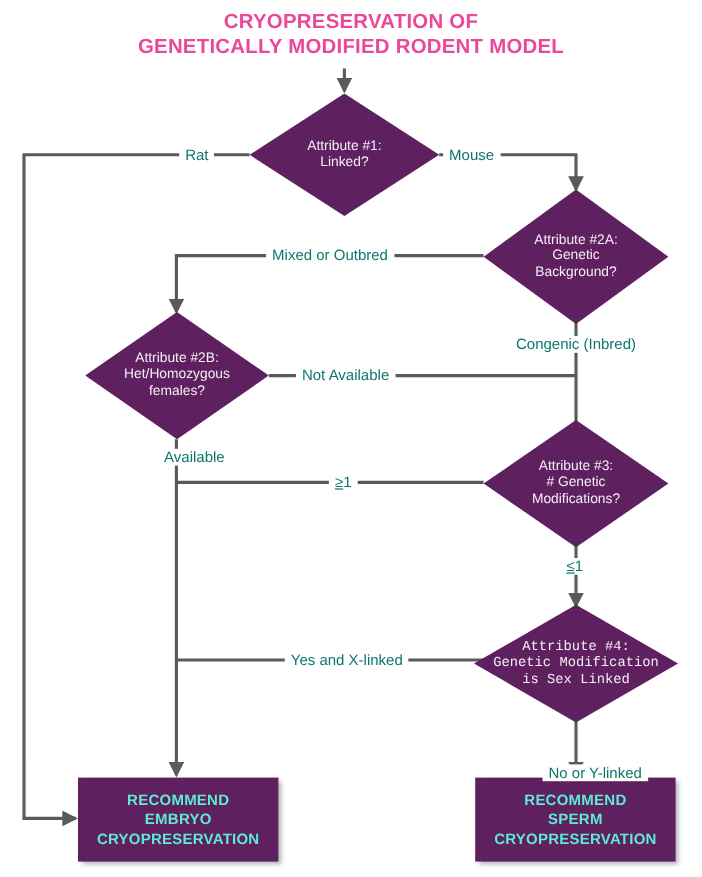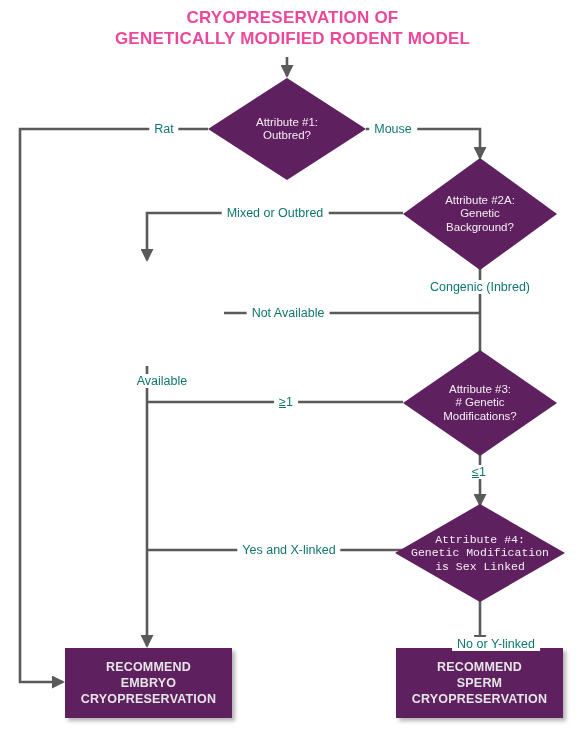--- a/index.html
+++ b/index.html
@@ -77,21 +77,21 @@
   
   .termbox {
     position: absolute;
     background: #5F2060;
     box-shadow: 3px 3px 4px rgba(0,0,0,0.30);
     display: flex;
     align-items: center;
     justify-content: center;
   }
   .termbox .blabel {
-    color: #e5e5e5;
+    color: #5eead4;
     font-size: 12.5px;
     line-height: 16px;
     font-weight: bold;
     text-align: center;
     white-space: pre-line;
     letter-spacing: 0.2px;
   }
 
   
   .elabel {
@@ -147,30 +147,36 @@
 
       <path d="M 403,550 L 147,550"></path>
 
       <path d="M 480,597 L 480,646" marker-end="url(#arrow)"></path>
     </g>
   </svg>
 
   <div class="diamond" style="left:208px; top:78px; width:158px; height:102px;">
     <div class="shape"></div>
     <div class="dlabel">Attribute #1:
-Outbred?</div>
+Linked?</div>
   </div>
 
   <div class="diamond" style="left:403px; top:158px; width:154px; height:112px;">
     <div class="shape"></div>
     <div class="dlabel">Attribute #2A:
 Genetic
 Background?</div>
   </div>
 
+  <div class="diamond" style="left:71px; top:260px; width:153px; height:106px;">
+    <div class="shape"></div>
+    <div class="dlabel">Attribute #2B:
+Het/Homozygous
+females?</div>
+  </div>
 
   <div class="diamond" style="left:403px; top:350px; width:154px; height:106px;align-items:center;">
     <div class="shape"></div>
     <div class="dlabel">Attribute #3:
 # Genetic
 Modifications?</div>
   </div>
 
   <div class="diamond" style="left:395px; top:504px; width:170px; height:98px;font-family:Liberation Mono, monospace;">
     <div class="shape"></div>

